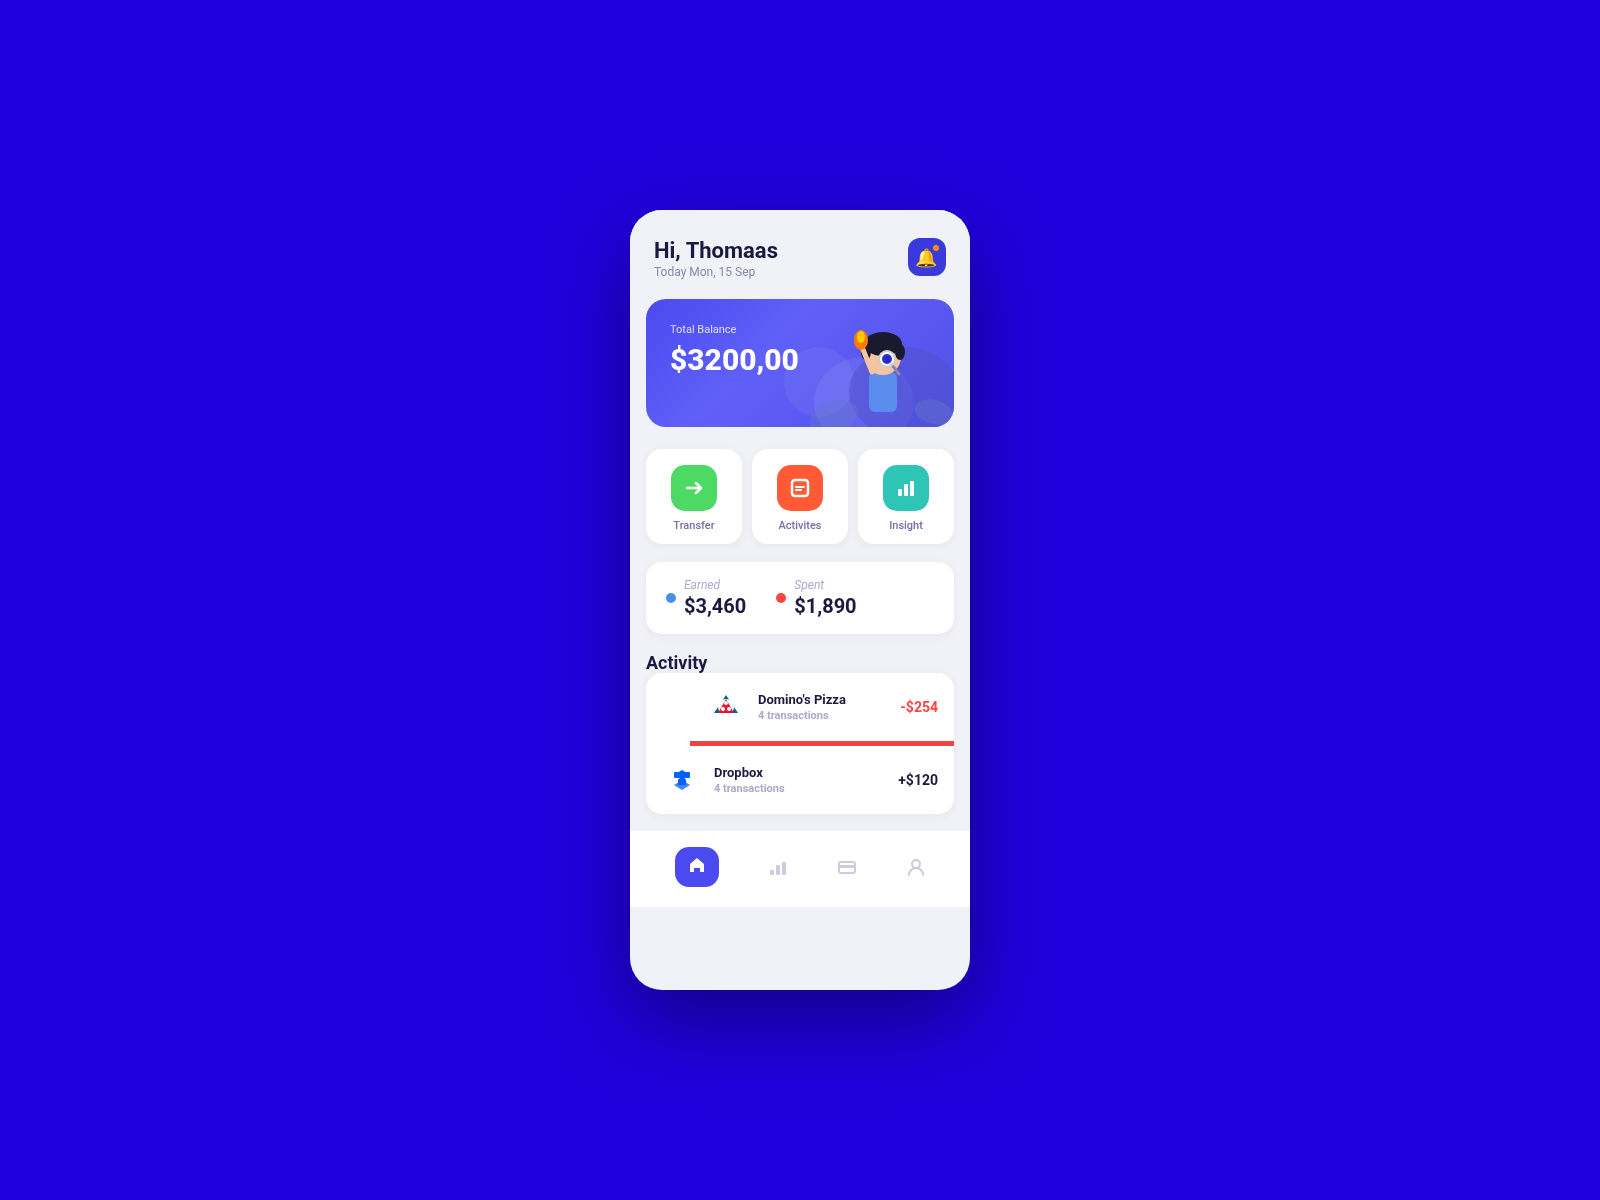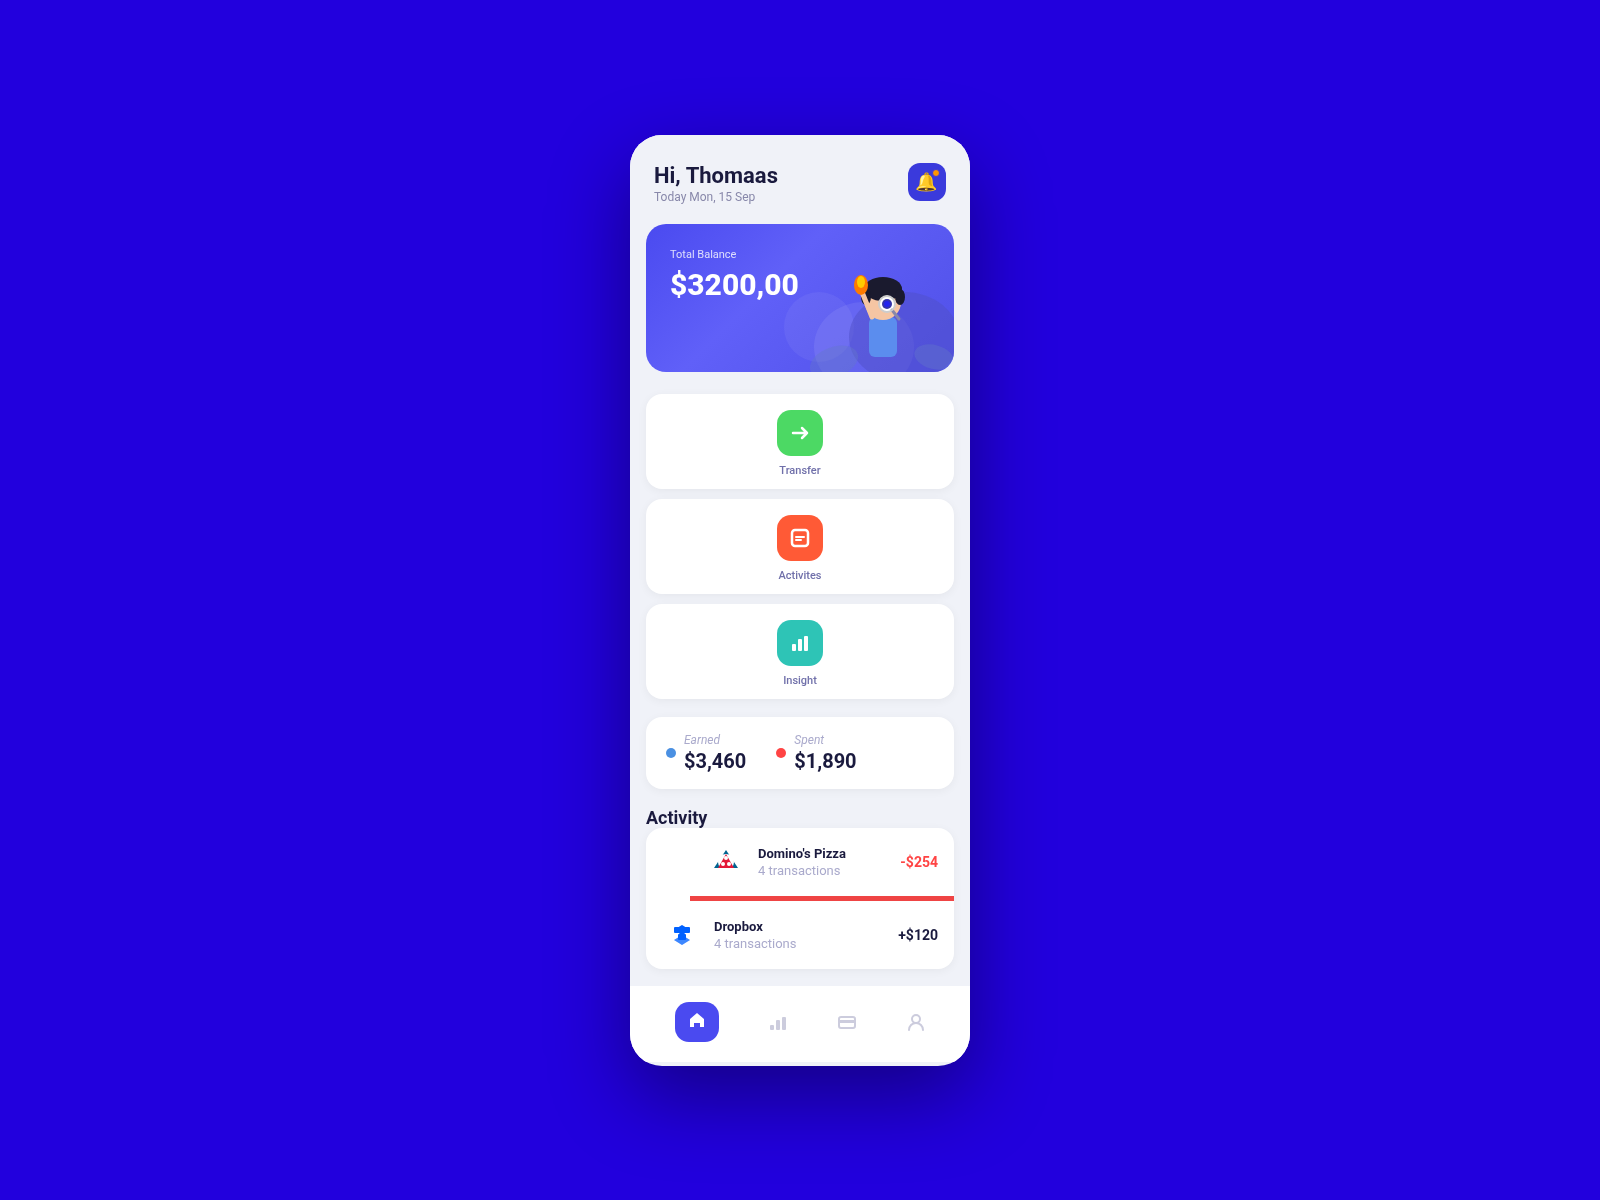--- a/index.html
+++ b/index.html
@@ -74,21 +74,21 @@
       right: 6px;
       border: 1.5px solid #3a3adc;
     }
 
     
     .balance-card {
       margin: 8px 16px;
       background: linear-gradient(135deg, #4a4af0 0%, #6060f8 40%, #5050e8 100%);
       border-radius: 20px;
       padding: 24px 24px 0;
-      height: 148px;
+      height: 128px;
       position: relative;
       overflow: hidden;
     }
 
     .balance-label {
       font-size: 11px;
       color: rgba(255,255,255,0.8);
       margin-bottom: 6px;
     }
 
@@ -117,21 +117,20 @@
       border-radius: 50%;
       bottom: 10px;
       right: 100px;
     }
 
     
     .quick-actions {
       display: flex;
       gap: 10px;
       margin: 14px 16px;
-      flex-direction: column;
     }
 
     .action-card {
       flex: 1;
       background: white;
       border-radius: 16px;
       padding: 16px 10px 12px;
       display: flex;
       flex-direction: column;
       align-items: center;
@@ -248,22 +247,23 @@
     }
 
     .activity-name {
       font-size: 13px;
       font-weight: 700;
       color: #1a1a3e;
       margin-bottom: 2px;
     }
 
     .activity-transactions {
-      font-size: 13px;
+      font-size: 11px;
       color: #aaaacc;
+      font-weight: bold;
     }
 
     .activity-amount {
       font-size: 14px;
       font-weight: 700;
     }
 
     .activity-amount.negative { color: #ff4444; }
     .activity-amount.positive { color: #1a1a3e; }
 

